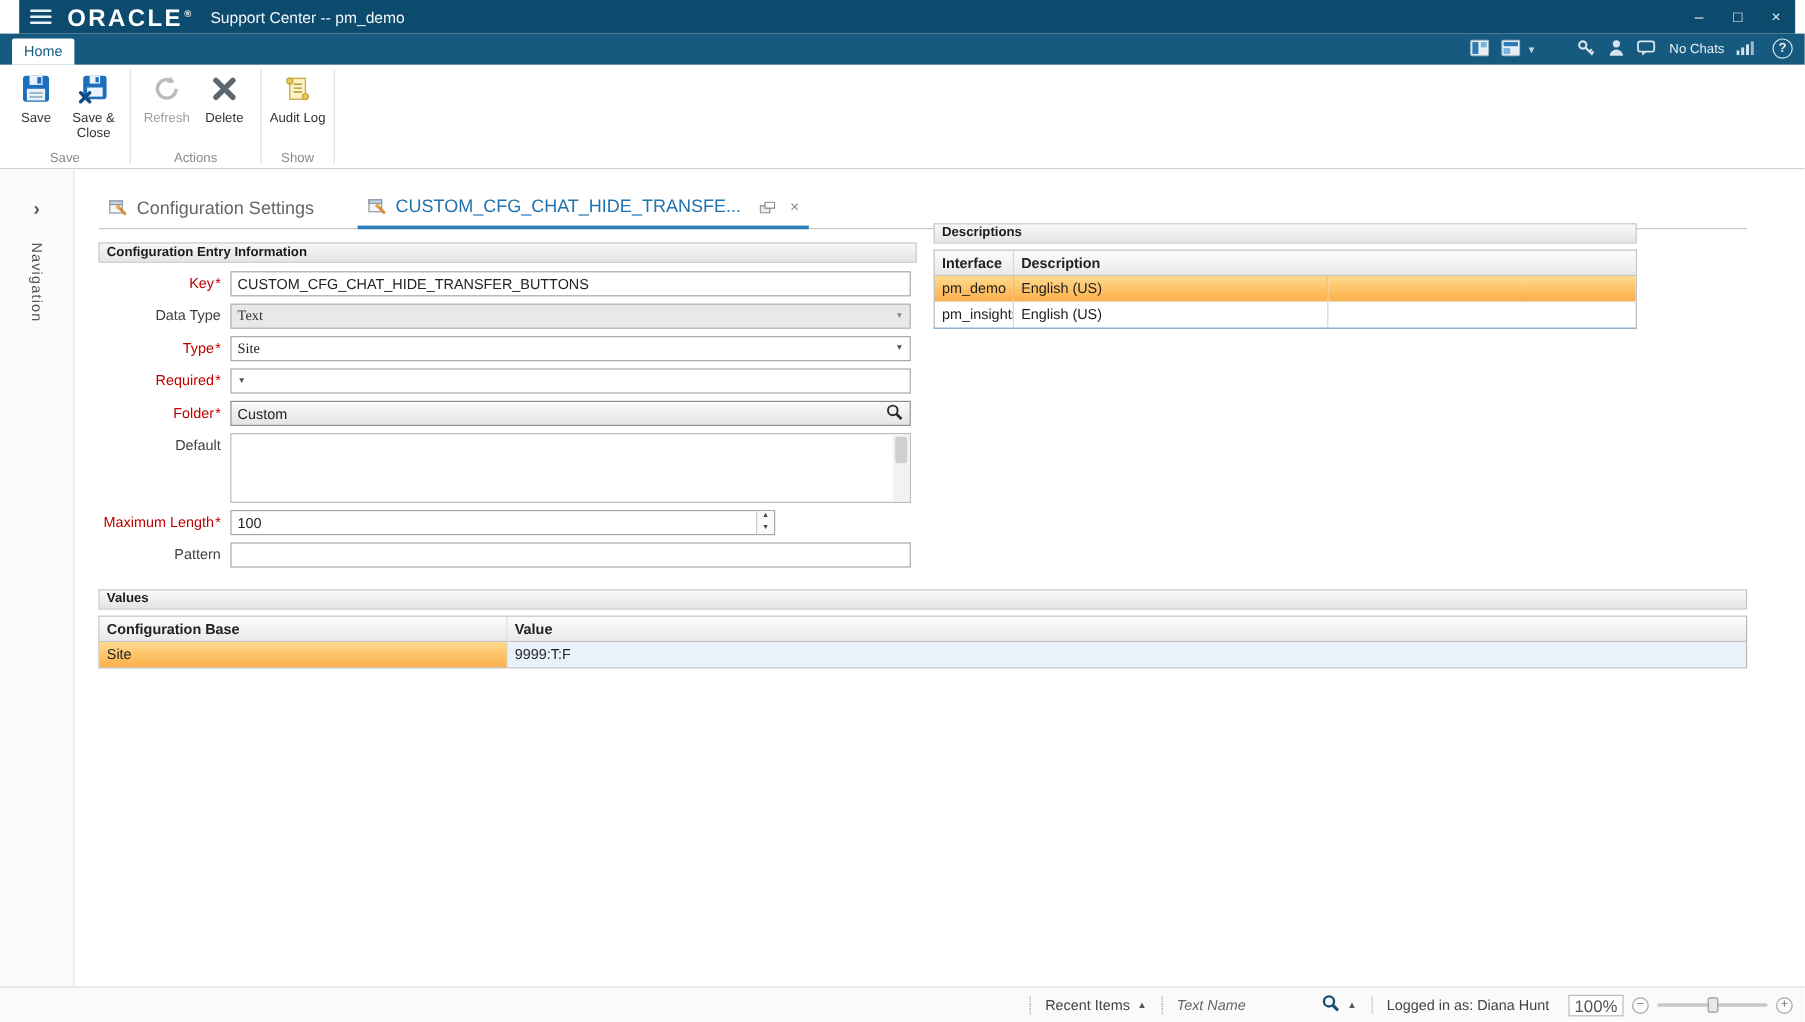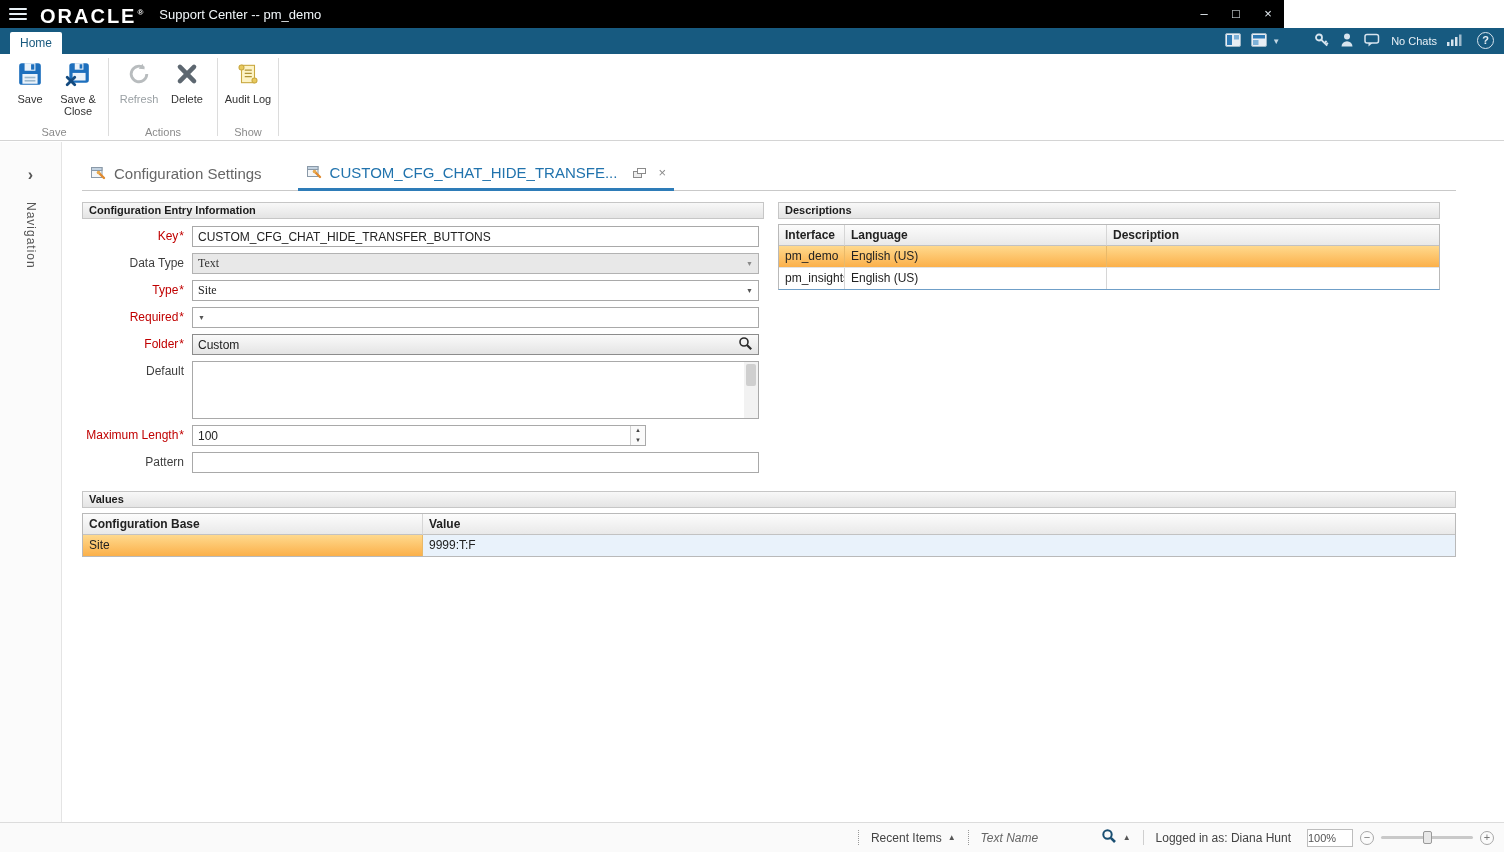--- a/index.html
+++ b/index.html
@@ -1,20 +1,20 @@
 <!DOCTYPE html>
 <html><head>
 <meta charset="utf-8">
 <style>
   * { box-sizing: border-box; margin: 0; padding: 0; }
   html, body { width: 1504px; height: 852px; overflow: hidden; }
   body { font-family: "Liberation Sans", "DejaVu Sans", sans-serif; font-size: 12px; color: #222; background: #fff; position: relative; }
 
   
-  .titlebar { position: absolute; left: 0; top: 0; width: 1284px; height: 28px; background: #000000; display: flex; align-items: center; color: #fff; }
+  .titlebar { position: absolute; left: 16px; top: 0; width: 1480px; height: 28px; background: #0c4a6e; display: flex; align-items: center; color: #fff; }
   .hamburger { width: 18px; height: 12px; margin-left: 9px; display: flex; flex-direction: column; justify-content: space-between; cursor: pointer; }
   .hamburger span { display: block; height: 2px; background: #e9f1f6; border-radius: 1px; }
   .brand { font-size: 20px; font-weight: bold; letter-spacing: 2px; margin-left: 13px; line-height: 28px; }
   .brand sup { font-size: 8px; margin-left: 1px; }
   .win-title { margin-left: 14px; font-size: 13px; color: #f2f7fa; }
   .win-controls { margin-left: auto; display: flex; height: 100%; }
   .winbtn { width: 32px; text-align: center; line-height: 28px; font-size: 13px; color: #e8f0f5; cursor: pointer; }
 
   
   .tabband { position: absolute; left: 0; top: 28px; width: 1504px; height: 26px; background: #175a80; }
@@ -69,21 +69,21 @@
   .textarea-wrap { position: relative; width: 567px; height: 58px; border: 1px solid #a9a9a9; background: #fff; }
   .textarea-wrap textarea { width: 100%; height: 100%; border: none; resize: none; outline: none; font: 12px "Liberation Sans", sans-serif; padding: 2px 20px 2px 5px; }
   .fake-scroll { position: absolute; right: 0; top: 0; width: 14px; height: 56px; background: #f2f2f2; cursor: pointer; }
   .fake-scroll .thumb { margin: 2px auto 0; width: 10px; height: 22px; background: #cfcfcf; border-radius: 2px; }
   .spinner-field { position: relative; width: 454px; }
   .spinner-field input { padding-right: 20px; }
   .spin { position: absolute; right: 1px; top: 1px; width: 15px; height: 19px; display: flex; flex-direction: column; border-left: 1px solid #d0d0d0; background: #fafafa; }
   .spin span { flex: 1; font-size: 6px; color: #444; text-align: center; line-height: 9px; cursor: pointer; }
 
   
-  .desc-panel { position: absolute; left: 778px; top: 60px; width: 662px; }
+  .desc-panel { position: absolute; left: 778px; top: 44px; width: 586px; }
   .datatable { margin-top: 5px; border: 1px solid #b9b9b9; }
   .desc-panel .datatable { border-bottom: 1px solid #6f9fc8; }
   .trow { display: flex; }
   .trow.thead .tcell { background: linear-gradient(#fcfcfc, #e9e9e9); font-weight: bold; border-bottom: 1px solid #c2c2c2; cursor: pointer; }
   .tcell { padding: 3px 6px; font-size: 12px; color: #222; border-right: 1px solid #d6d6d6; overflow: hidden; white-space: nowrap; min-height: 21px; }
   .tcell.last { border-right: none; flex: 1; }
   .c-interface { width: 66px; }
   .c-language { width: 262px; }
   .trow.selected .tcell { background: linear-gradient(#ffd98d, #fbb04a); border-right-color: #e9b969; }
   .trow.body { border-bottom: 1px solid #e3e3e3; cursor: pointer; }
@@ -98,21 +98,21 @@
   .statusbar { position: absolute; left: 0; top: 822px; width: 1504px; height: 30px; background: #fafafa; border-top: 1px solid #dcdcdc; display: flex; align-items: center; justify-content: flex-end; padding-right: 10px; gap: 12px; font-size: 12px; color: #444; }
   .sb-sep { width: 1px; height: 15px; border-left: 1px dotted #9a9a9a; }
   .sb-sep.solid { border-left: 1px solid #cfcfcf; }
   .sb-item { display: flex; align-items: center; gap: 6px; cursor: pointer; }
   .sb-static { cursor: default; }
   .sort { font-size: 8px; color: #555; }
   .italic { font-style: italic; color: #666; }
   .sb-search { width: 150px; }
   .sb-search .italic { flex: 1; }
   .zoom { display: flex; align-items: center; gap: 7px; margin-left: 4px; }
-  .zoom-box { width: 46px; height: 18px; border: 1px solid #bdbdbd; background: #fff; color: #555; font-size: 11px; display: flex; align-items: center; justify-content: flex-start; cursor: pointer; }
+  .zoom-box { width: 46px; height: 18px; border: 1px solid #bdbdbd; background: #fff; color: #555; font-size: 14px; display: flex; align-items: center; justify-content: center; cursor: pointer; }
   .zoom-btn { width: 14px; height: 14px; border: 1px solid #a8a8a8; border-radius: 50%; color: #777; font-size: 11px; line-height: 11px; text-align: center; cursor: pointer; background: #fbfbfb; }
   .zoom-track { position: relative; width: 92px; height: 3px; background: #c9c9c9; border-radius: 2px; cursor: pointer; }
   .zoom-thumb { position: absolute; left: 42px; top: -5px; width: 9px; height: 13px; background: #e8e8e8; border: 1px solid #9a9a9a; border-radius: 2px; cursor: pointer; }
 </style>
 </head>
 <body>
 
 <div class="titlebar">
   <div class="hamburger">
       <span></span>
@@ -332,21 +332,20 @@
         <div class="fctrl"><input class="txt" value="" style=""></div>
       </div>
     </div>
   </div>
 
   <div class="desc-panel">
     <div class="section-header">Descriptions</div>
     <div class="datatable">
       <div class="trow thead">
         <div class="tcell c-interface">Interface</div>
-        <div class="tcell c-language">Language</div>
         <div class="tcell last">Description</div>
       </div>
       <div class="trow body selected">
         <div class="tcell c-interface">pm_demo</div>
         <div class="tcell c-language">English (US)</div>
         <div class="tcell last"></div>
       </div>
       <div class="trow body">
         <div class="tcell c-interface">pm_insights</div>
         <div class="tcell c-language">English (US)</div>

